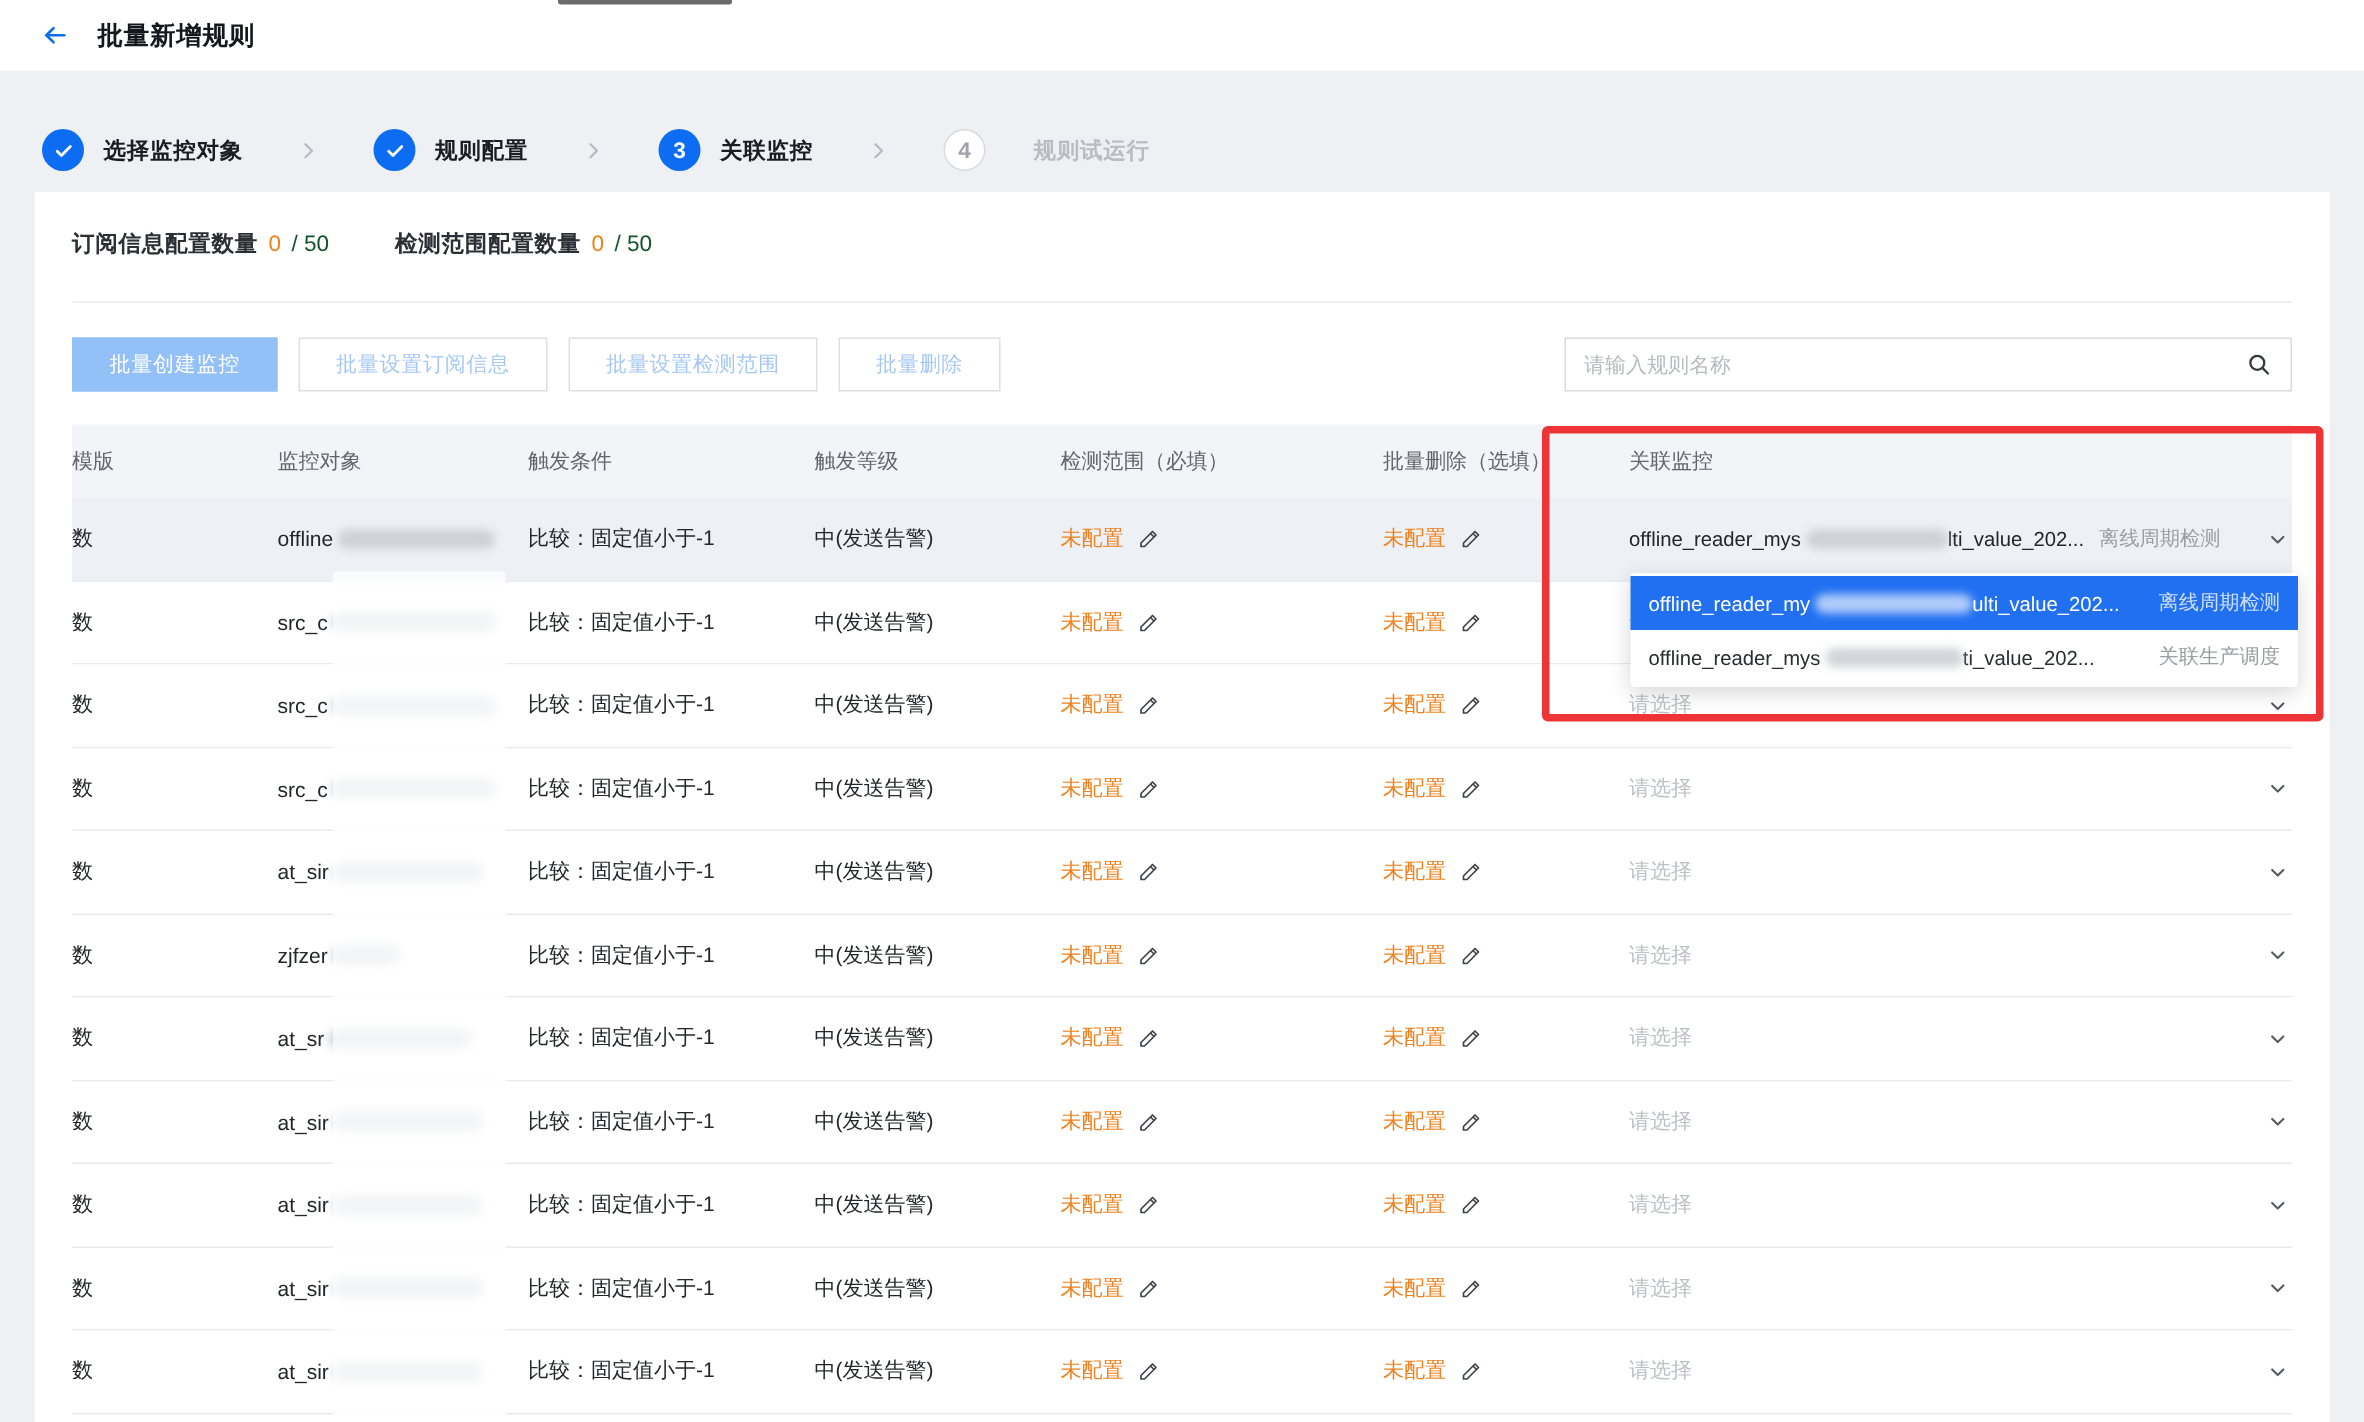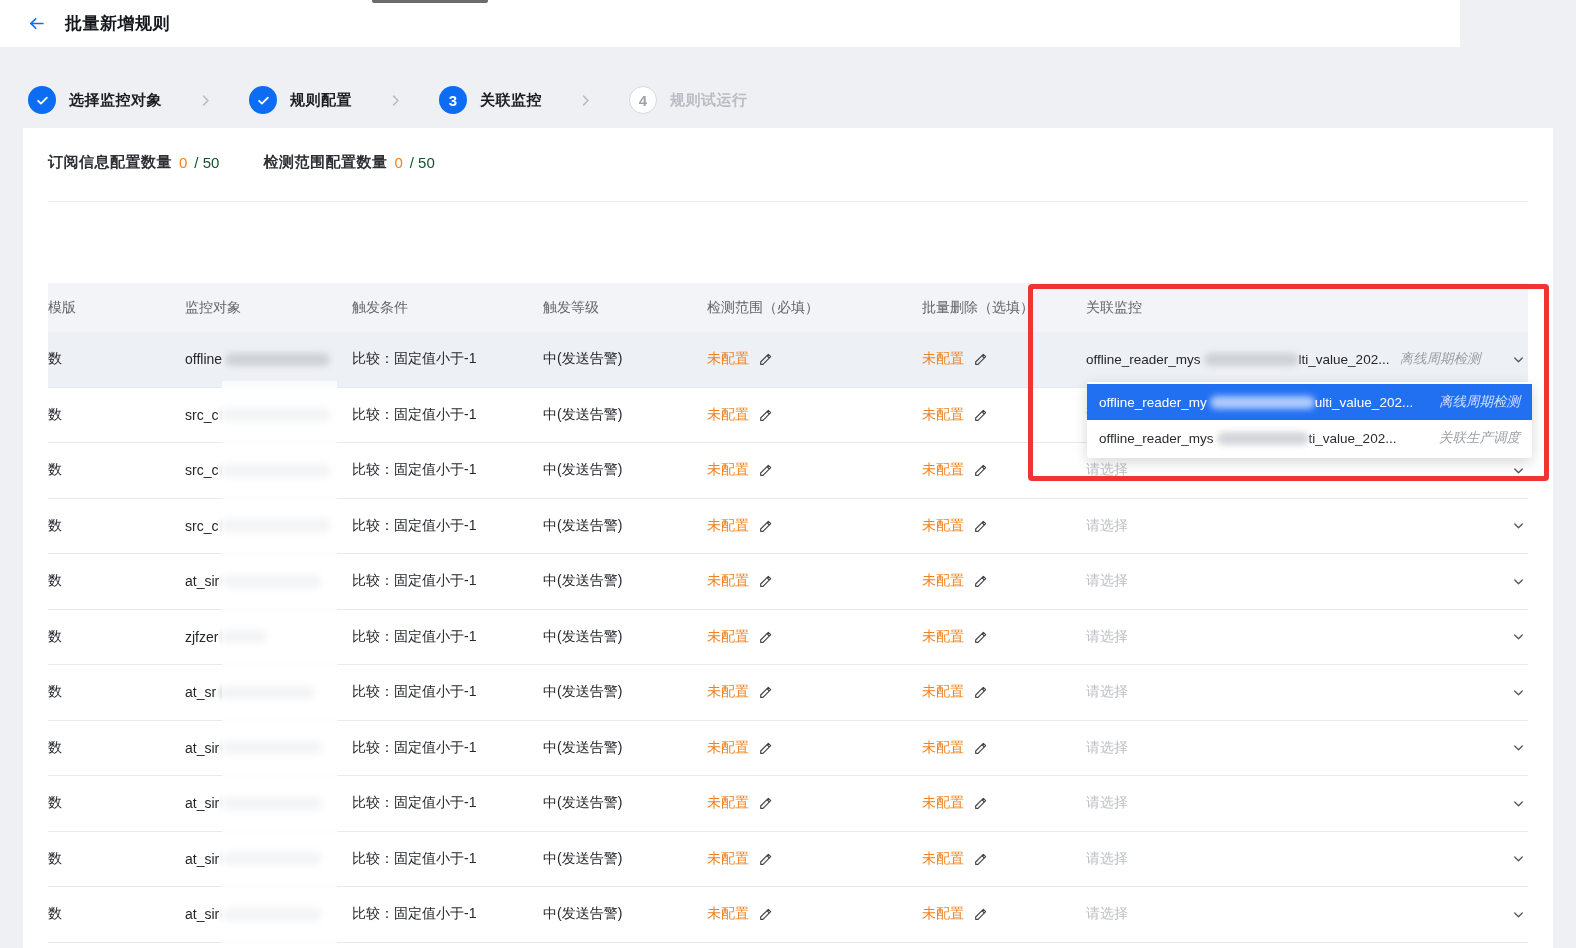--- a/index.html
+++ b/index.html
@@ -9,35 +9,35 @@
     --option-highlight:#2270f2;
     --primary-disabled:#93c0f7;
     --outline-btn-text:#a5c8f6;
   }
   *{margin:0;padding:0;box-sizing:border-box;}
   html,body{width:1576px;height:948px;}
   body{font-family:"Liberation Sans","DejaVu Sans",sans-serif;}
   .page{position:relative;width:1576px;height:948px;background:#eef0f4;overflow:hidden;}
 
   
-  .topbar{position:absolute;left:0;top:0;width:1460px;height:47px;background:#fff;display:flex;align-items:center;padding-left:27px;}
+  .topbar{position:absolute;left:0;top:0;width:1576px;height:47px;background:#fff;display:flex;align-items:center;padding-left:27px;}
   .artifact{position:absolute;left:372px;top:0;width:116px;height:3px;background:#474747;opacity:.8;border-radius:0 0 2px 2px;}
   .back-btn{display:flex;align-items:center;cursor:pointer;margin-right:19px;}
   .page-title{font-size:17px;font-weight:700;color:#15171c;letter-spacing:.5px;}
 
   
   .stepper{position:absolute;left:28px;top:79px;height:42px;display:flex;align-items:center;}
   .step{display:flex;align-items:center;gap:13px;}
   .step-circle{width:28px;height:28px;border-radius:50%;display:flex;align-items:center;justify-content:center;flex:none;}
   .step-circle.done,.step-circle.active{background:var(--accent);}
   .step-circle.pending{background:#fff;border:1px solid #d7d9dd;}
   .step-num{font-size:15px;font-weight:700;color:#fff;}
   .step-circle.pending .step-num{color:#9fa3a9;}
   .step-label{font-size:15px;font-weight:700;color:#1b1d22;letter-spacing:.5px;}
-  .step.pending .step-label{color:#b9bcc2;font-weight:600;}
+  .step.pending .step-label{color:#b9bcc2;font-weight:600;margin-left:19px;}
   .sep{margin:0 36px;display:flex;align-items:center;}
 
   
   .card{position:absolute;left:23px;top:128px;width:1530px;height:820px;background:#fff;}
   .summary{position:absolute;left:25px;top:25px;display:flex;gap:44px;align-items:center;}
   .summary-item{font-size:15px;color:#2c2f34;display:flex;align-items:center;gap:7px;}
   .summary-label{font-weight:700;letter-spacing:.5px;}
   .summary-val{color:var(--warning-orange);}
   .summary-total{color:#14532d;}
   .divider{position:absolute;left:25px;right:25px;top:73px;height:1px;background:#e9ebef;}
@@ -59,21 +59,21 @@
   .trow{height:55.5px;border-bottom:1px solid #e8eaee;font-size:14px;color:#24262b;background:#fff;}
   .trow.first{background:#edf0f4;}
   .c{display:flex;align-items:center;min-width:0;}
   .orange{color:var(--warning-orange);}
   .pencil{margin-left:9px;display:flex;cursor:pointer;}
   .redact{display:inline-block;height:13px;border-radius:7px;background:#c7cad0;filter:blur(3px);opacity:.8;margin-left:3px;flex:none;}
   .redact-band{position:absolute;left:174px;top:49px;width:115px;height:610px;background:rgba(255,255,255,.72);backdrop-filter:blur(2px);pointer-events:none;z-index:5;}
   .sel-wrap{display:flex;align-items:center;width:100%;padding-right:2px;cursor:pointer;}
   .ph{color:#bdc0c5;font-size:14px;text-align:center;}
   .sel-val{display:none;align-items:center;font-size:13.5px;color:#24262b;min-width:0;}
-  .tagtxt{color:#9b9ea3;margin-left:10px;white-space:nowrap;font-style:italic;}
+  .tagtxt{color:#9b9ea3;margin-left:10px;white-space:nowrap;}
   .chev{margin-left:auto;display:flex;flex:none;}
 
   
   .popup{position:absolute;left:1087px;top:382px;width:445px;background:#fff;box-shadow:0 4px 14px rgba(0,0,0,.16);border-radius:3px;padding:2px 0;z-index:50;}
   .opt{height:36px;display:flex;align-items:center;padding:0 12px;font-size:13.5px;color:#2a2c31;cursor:pointer;}
   .opt .redact{background:#c7cad0;}
   .opt.sel{background:var(--option-highlight);color:#fff;}
   .opt.sel .redact{background:rgba(255,255,255,.8);}
   .opt .tagtxt{margin-left:auto;}
   .opt.sel .tagtxt{color:rgba(235,242,255,.85);}
@@ -155,20 +155,35 @@
       </div>
       <div class="summary-item">
         <span class="summary-label">检测范围配置数量</span>
         <span class="summary-val">0</span>
         <span class="summary-total">/ 50</span>
       </div>
     </div>
 
     <div class="divider"></div>
 
+    <div class="toolbar">
+      <button class="btn primary">批量创建监控</button>
+      <button class="btn">批量设置订阅信息</button>
+      <button class="btn">批量设置检测范围</button>
+      <button class="btn">批量删除</button>
+      <div class="search-box">
+        <input type="text" placeholder="请输入规则名称" style="">
+        <span class="search-icon">
+          <svg width="18" height="18" viewBox="0 0 24 24" fill="none" stroke="#34373c" stroke-width="2" stroke-linecap="round">
+              <circle cx="10.5" cy="10.5" r="6.2"></circle>
+              <path d="M15.2 15.2L20 20"></path>
+            </svg>
+        </span>
+      </div>
+    </div>
 
     <div class="table">
       <div class="thead">
         <div class="c">模版</div>
         <div class="c">监控对象</div>
         <div class="c">触发条件</div>
         <div class="c">触发等级</div>
         <div class="c">检测范围（必填）</div>
         <div class="c">批量删除（选填）</div>
         <div class="c">关联监控</div>

